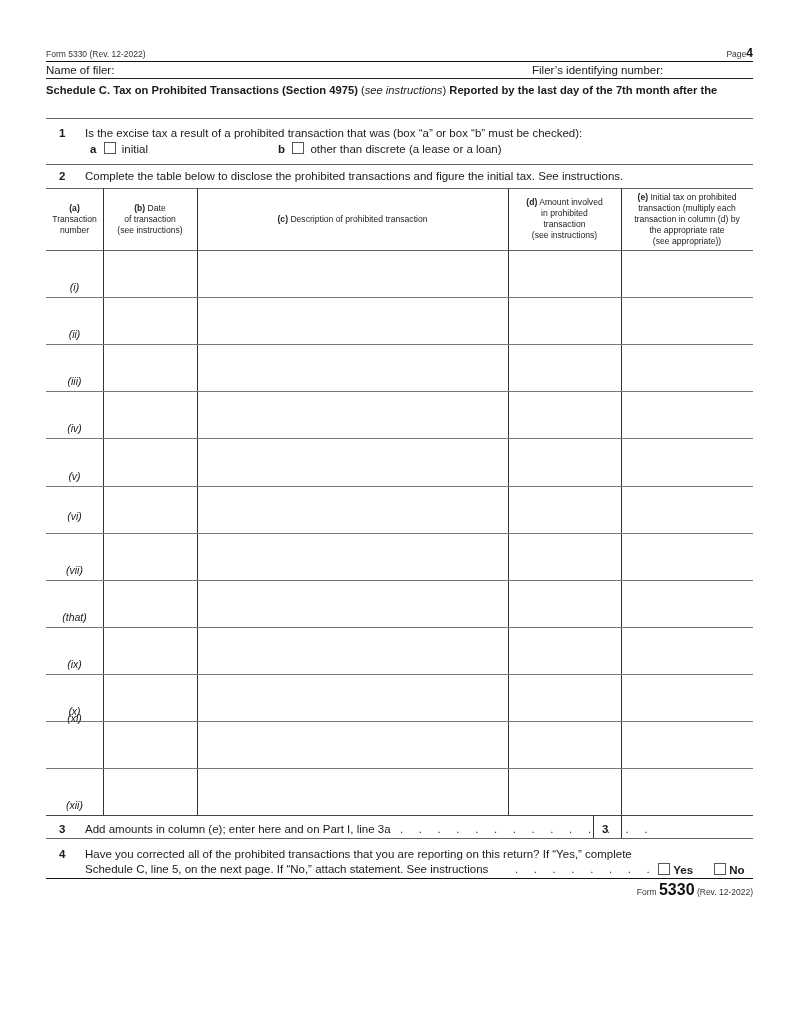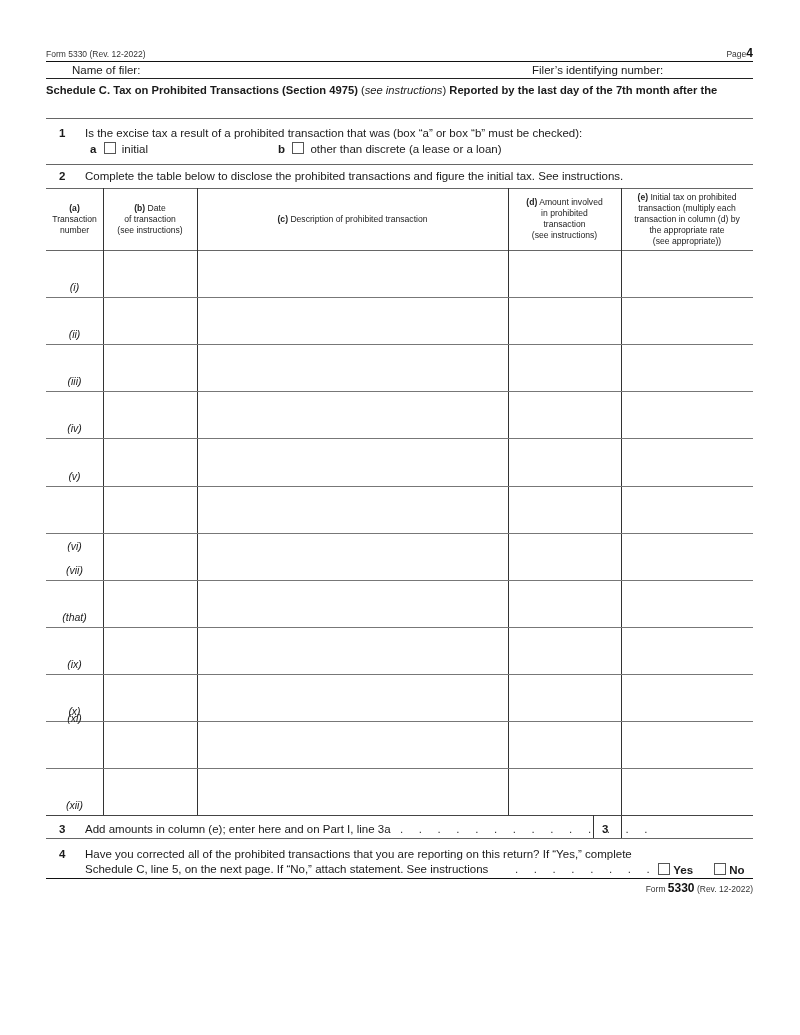--- a/index.html
+++ b/index.html
@@ -35,21 +35,21 @@
 </style>
 </head>
 <body>
 
 <div class="abs small" style="left:46px; top:49px;">Form 5330 (Rev. 12-2022)</div>
 <div class="abs" style="right:47px; top:46px; font-size:8.5px; color:#333;">
   <span>Page</span><span style="font-weight:bold; font-size:12px; color:#111;">4</span>
 </div>
 <div class="hline thick" style="top:61px;"></div>
 
-<div class="abs t10" style="left:46px; top:64px;margin-left:26px;">Name of filer:</div>
+<div class="abs t10" style="left:46px; top:64px;">Name of filer:</div>
 <input class="cell-input" style="left: 130px; top: 63px; width: 380px; height: 14px;" value="">
 <div class="abs t10" style="left:532px; top:64px;">Filer’s identifying number:</div>
 <input class="cell-input" style="left: 668px; top: 63px; width: 84px; height: 14px;" value="">
 <div class="hline" style="top:78px; border-top:1px solid #222;"></div>
 
 <div class="abs" style="left:46px; top:83px; width:710px; font-size:11.2px; line-height:15px; color:#1a1a1a;">
   <span class="bold">Schedule C. Tax on Prohibited Transactions (Section 4975)</span><span> (</span><span class="ital">see instructions</span><span>) </span><span class="bold">Reported by the last day of the 7th month after the</span><br>
 </div>
 <div class="hline" style="top:118px; border-top:1px solid #666;"></div>
 
@@ -128,21 +128,21 @@
     </div>
     <div>
       <div class="row-label" style="top: 469.5px;">(v)</div>
       <input class="cell-input" value="" style="left: 104px; top: 440.5px; width: 92px; height: 43px;">
       <input class="cell-input" value="" style="left: 198px; top: 440.5px; width: 309px; height: 43px;">
       <input class="cell-input" value="" style="left: 509px; top: 440.5px; width: 111px; height: 43px;">
       <input class="cell-input" value="" style="left: 622px; top: 440.5px; width: 130px; height: 43px;">
       <div class="hline" style="top: 486px; border-top: 1px solid rgb(119, 119, 119);"></div>
     </div>
     <div>
-      <div class="row-label" style="top: 540px;">(vi)</div>
+      <div class="row-label" style="top: 510px;">(vi)</div>
       <input class="cell-input" value="" style="left: 104px; top: 487.6px; width: 92px; height: 43px;">
       <input class="cell-input" value="" style="left: 198px; top: 487.6px; width: 309px; height: 43px;">
       <input class="cell-input" value="" style="left: 509px; top: 487.6px; width: 111px; height: 43px;">
       <input class="cell-input" value="" style="left: 622px; top: 487.6px; width: 130px; height: 43px;">
       <div class="hline" style="top: 533px; border-top: 1px solid rgb(119, 119, 119);"></div>
     </div>
     <div>
       <div class="row-label" style="top: 563.7px;">(vii)</div>
       <input class="cell-input" value="" style="left: 104px; top: 534.7px; width: 92px; height: 43px;">
       <input class="cell-input" value="" style="left: 198px; top: 534.7px; width: 309px; height: 43px;">
@@ -209,15 +209,15 @@
   <span class="bold">Yes</span>
 </div>
 <div class="abs t10" style="left:714px; top:863px;">
   <span class="cb"></span>
   <span class="bold">No</span>
 </div>
 <div class="hline thick" style="top:878px;"></div>
 
 <div class="abs" style="right:47px; top:881px; font-size:8.5px; color:#333;">
   <span>Form</span>
-  <span style="font-weight:bold; font-size:12px; color:#111;">5330</span>
+  <span style="font-weight:bold; font-size:16px; color:#111;">5330</span>
   <span>(Rev. 12-2022)</span>
 </div>
 
 </body></html>

